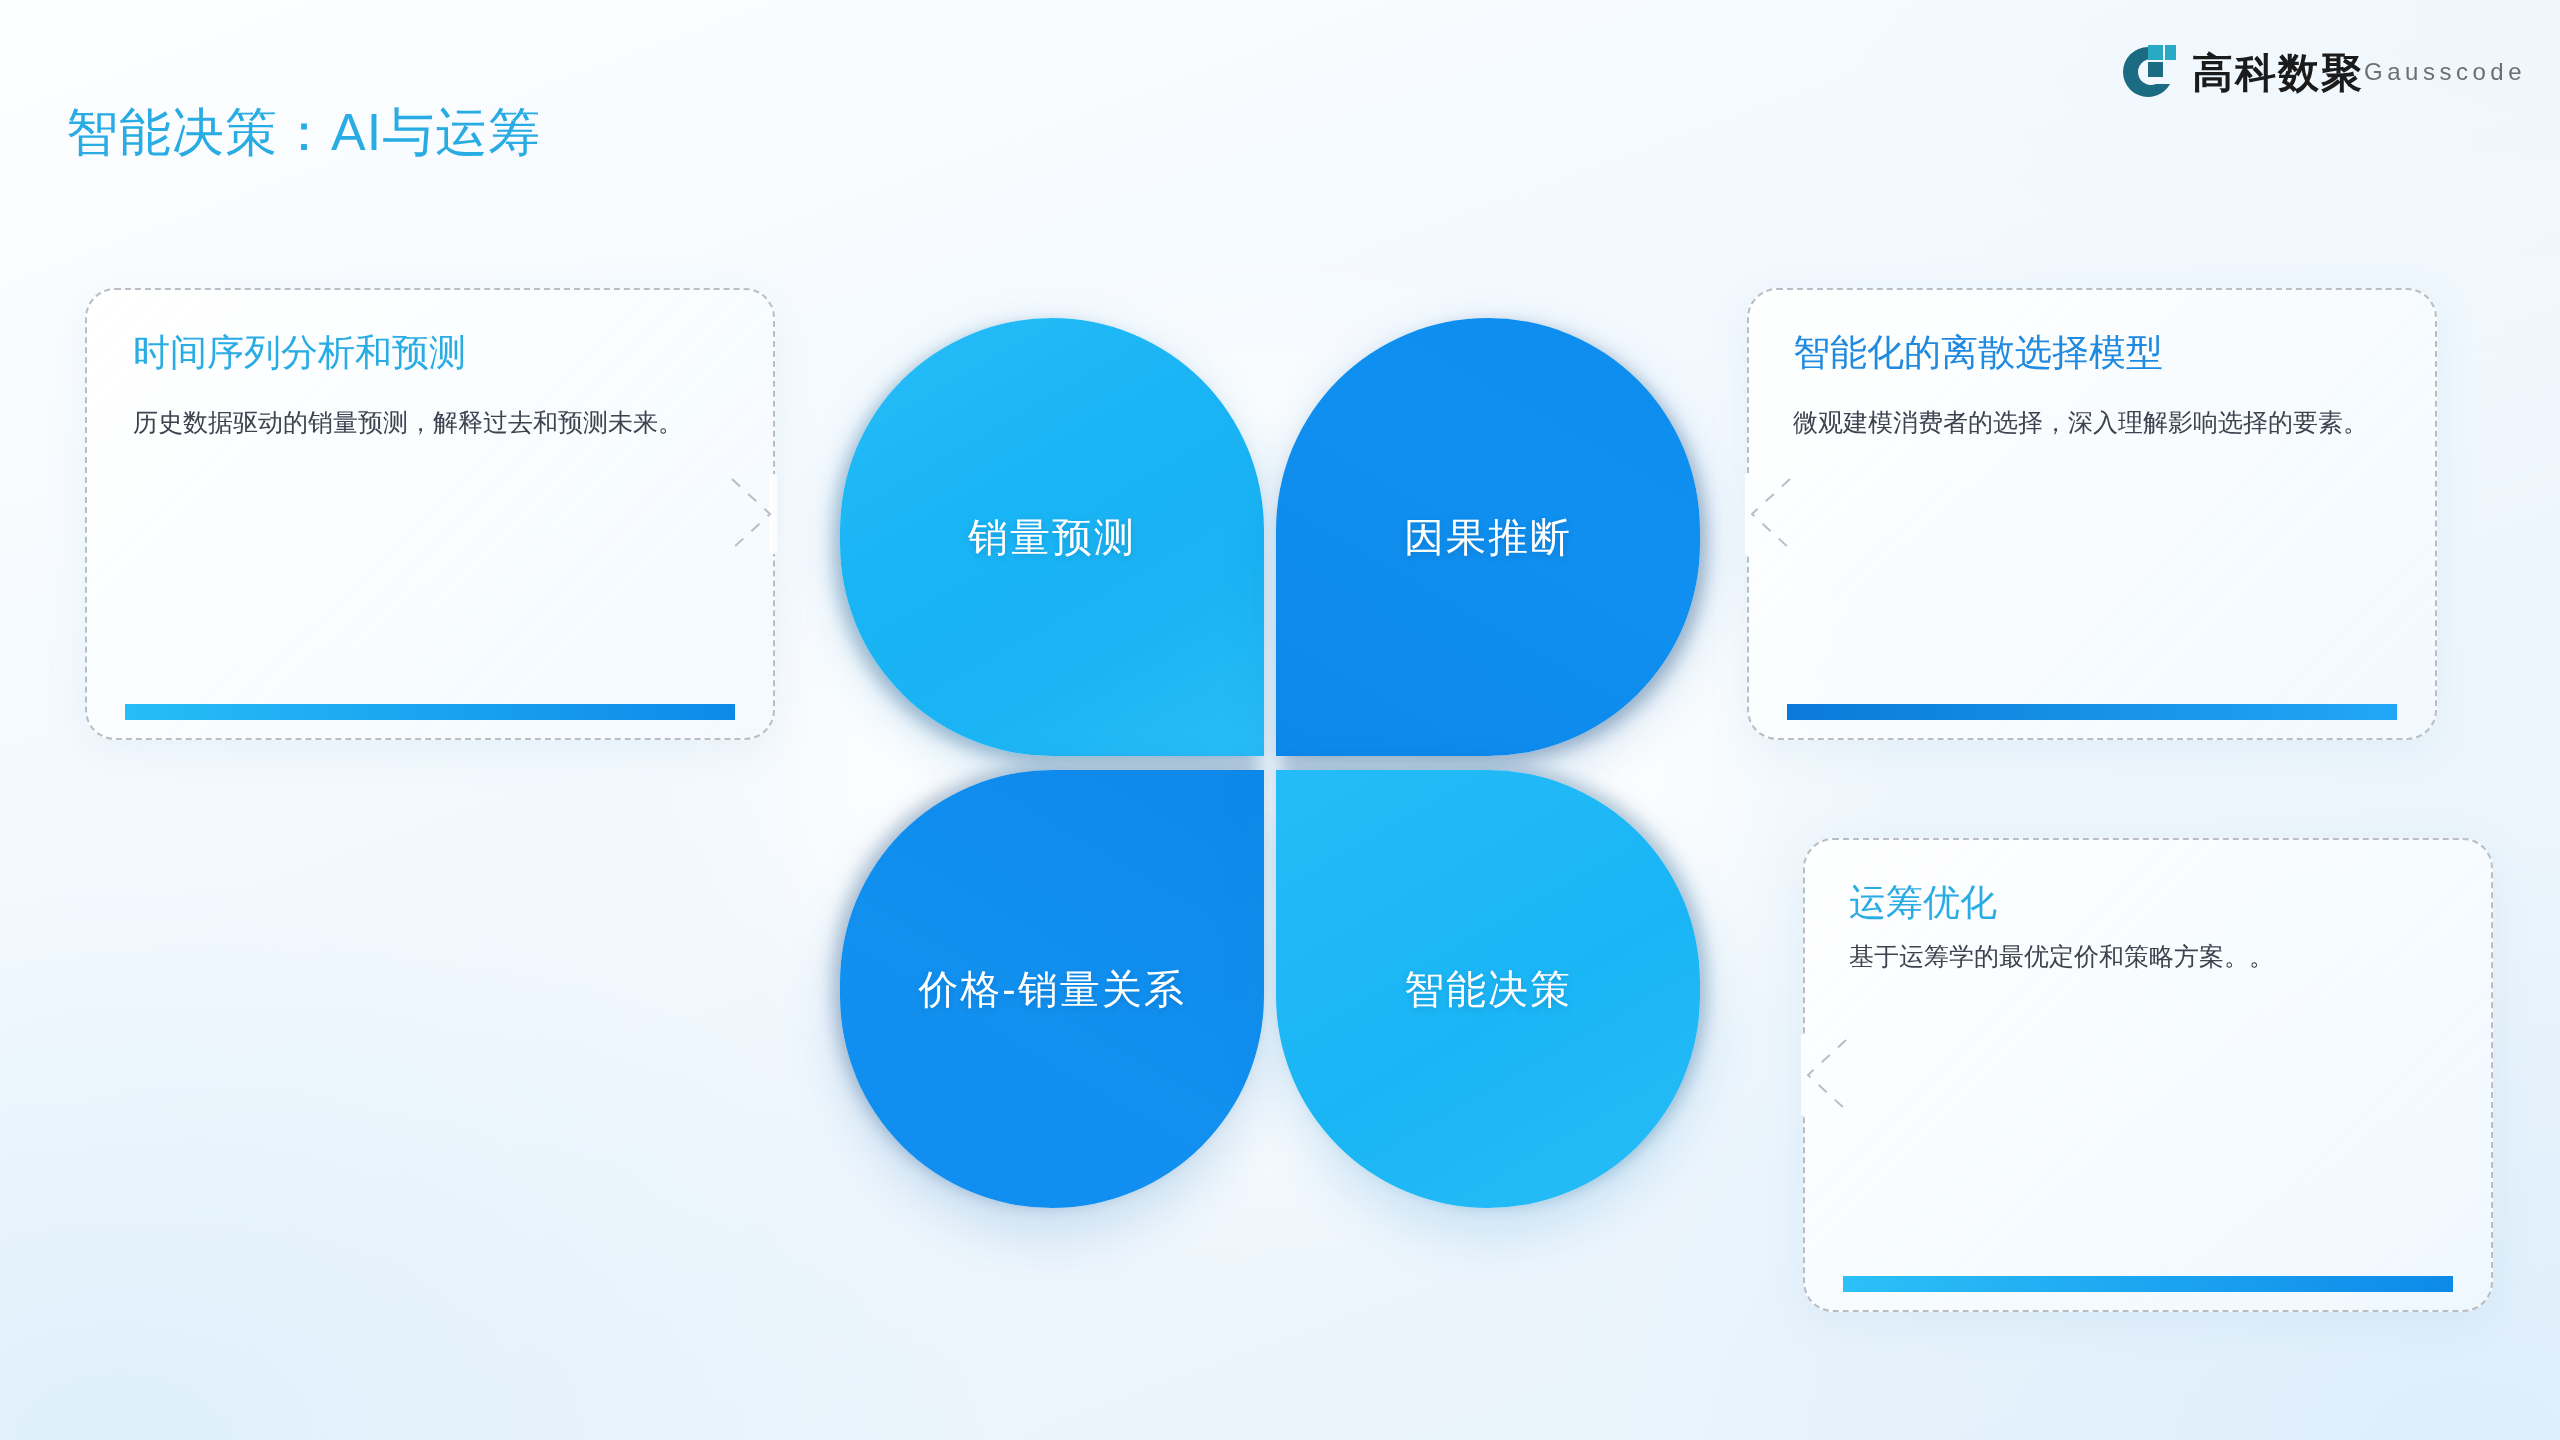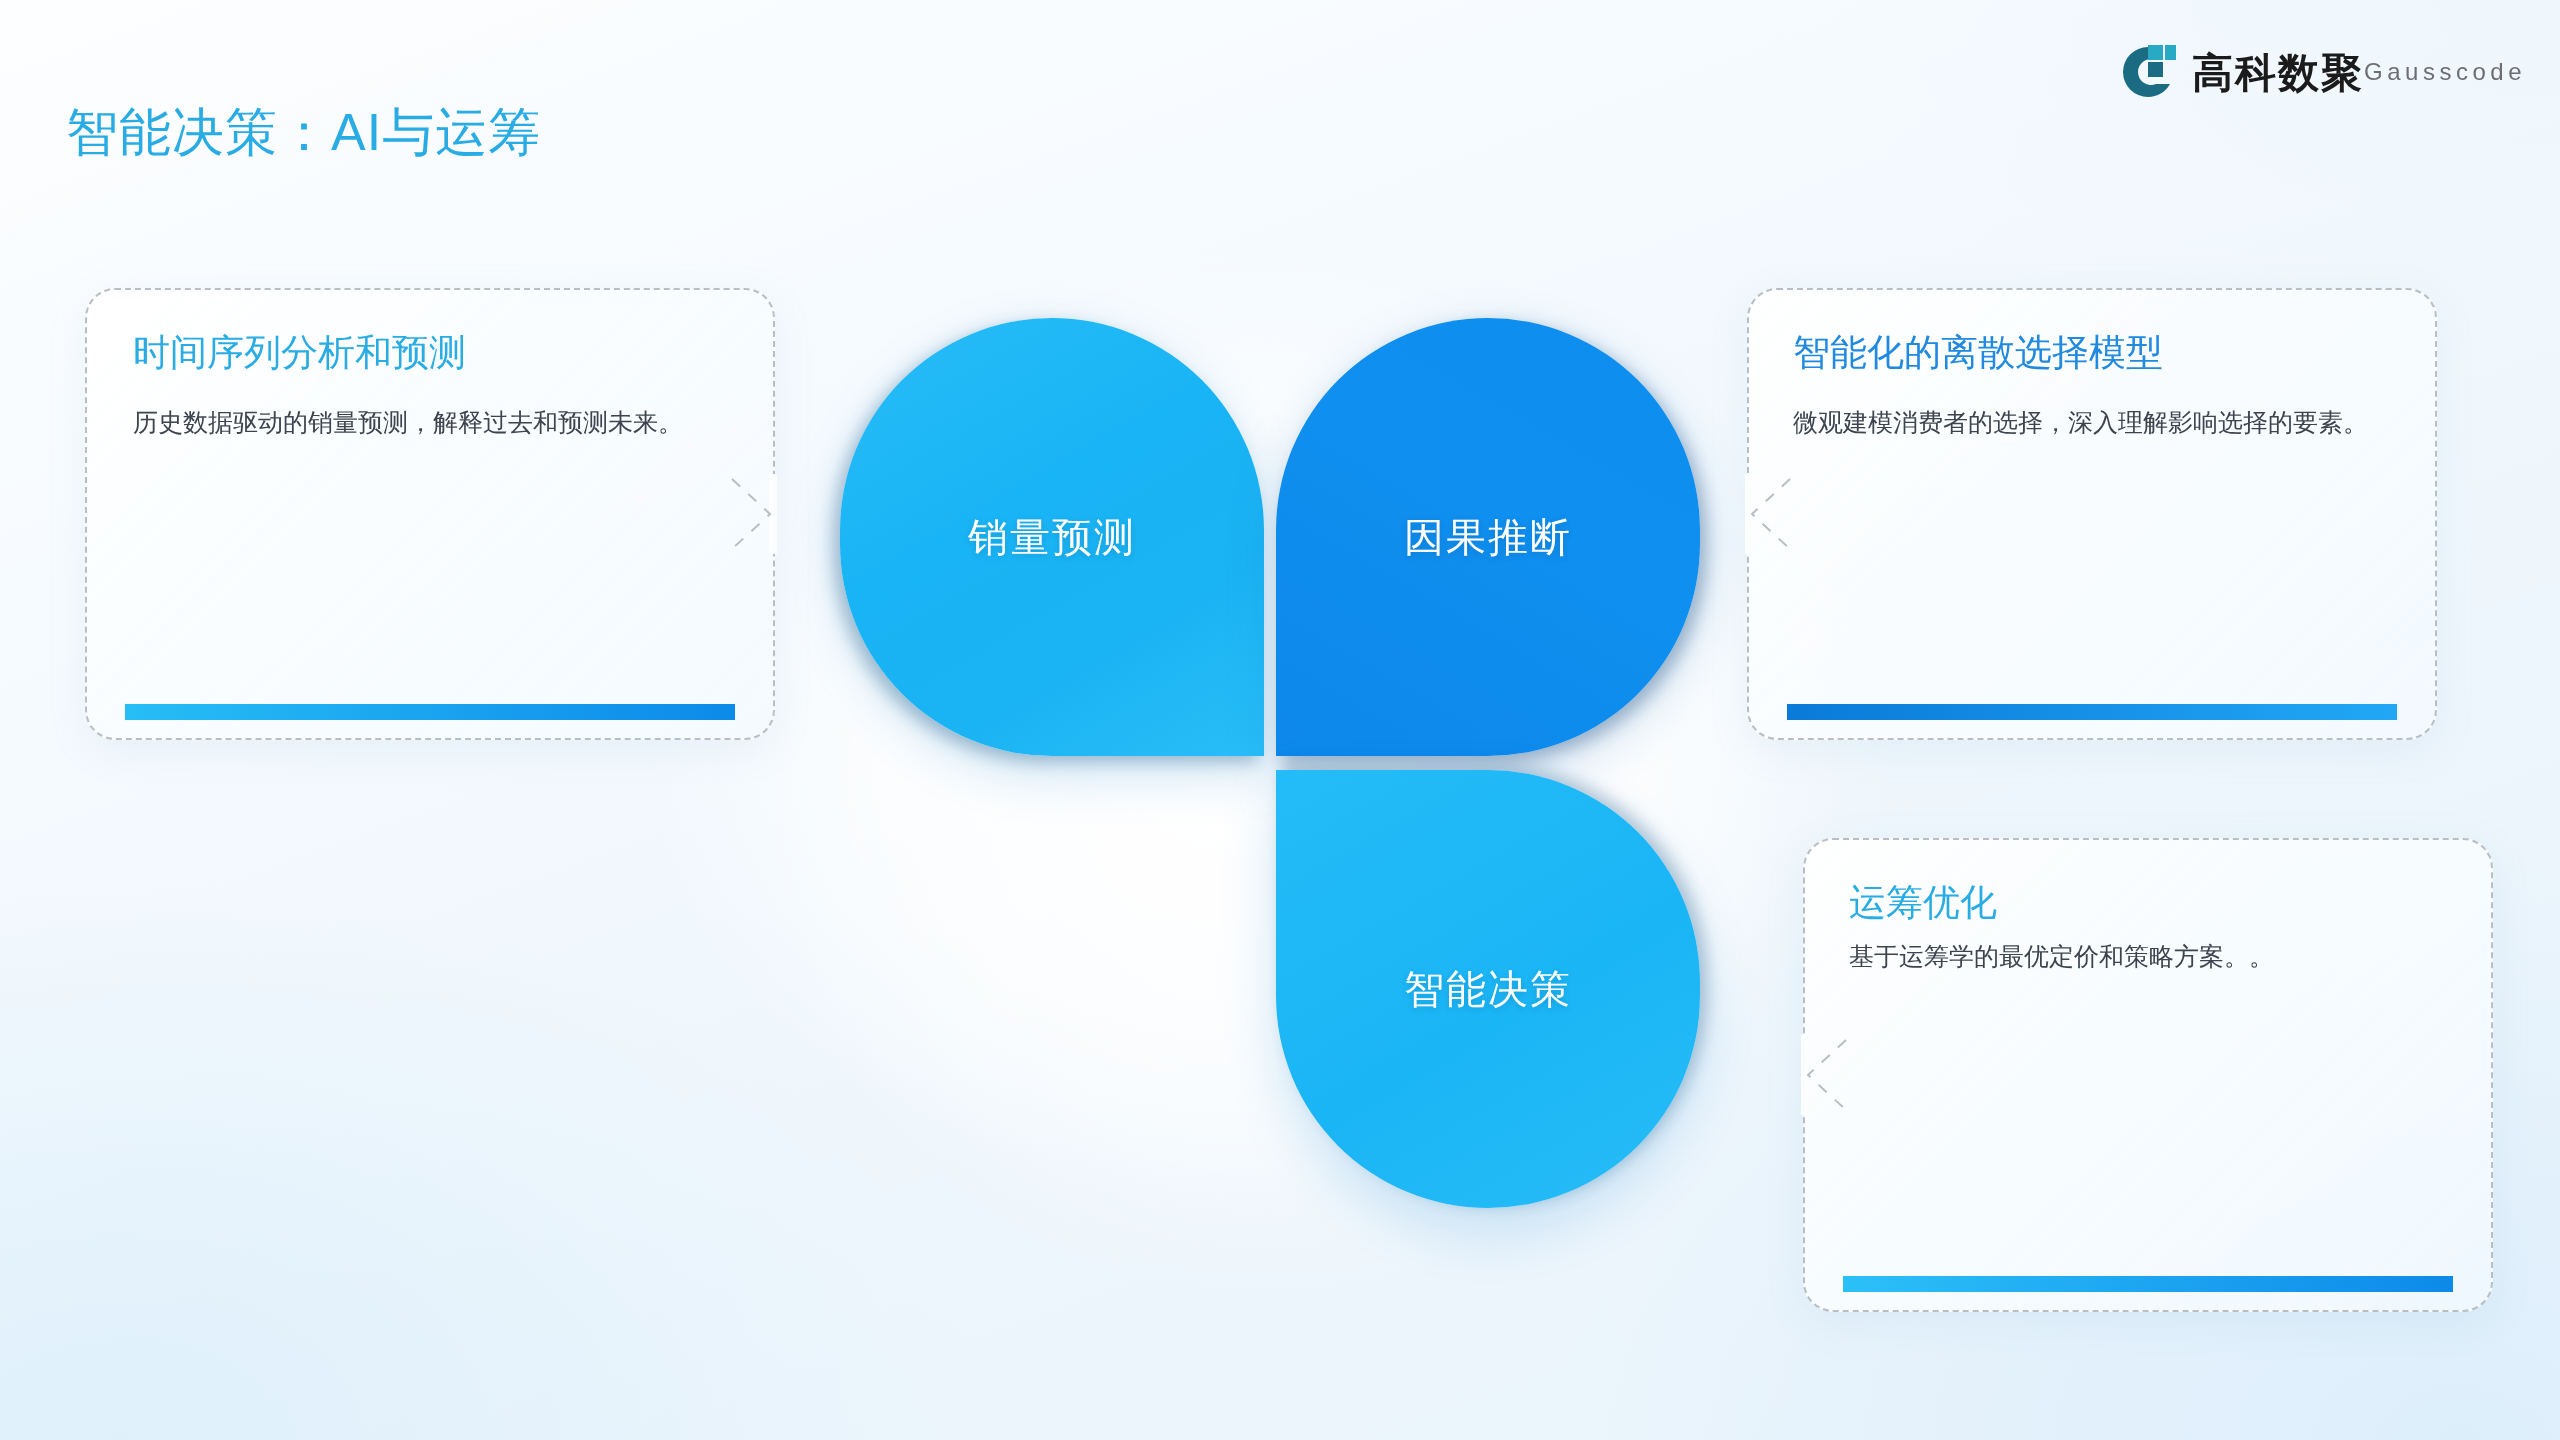--- a/index.html
+++ b/index.html
@@ -224,20 +224,23 @@
 
   <div class="petals">
     <div class="petal-glow"></div>
 
     <div class="petal" id="petal-tl">
       <span class="petal-label">销量预测</span>
     </div>
     <div class="petal" id="petal-tr">
       <span class="petal-label">因果推断</span>
     </div>
+    <div class="petal" id="petal-bl">
+      <span class="petal-label">价格-销量关系</span>
+    </div>
     <div class="petal" id="petal-br">
       <span class="petal-label">智能决策</span>
     </div>
   </div>
 
   <div class="card left" id="card-tl">
     <div class="card-inner">
       <div class="card-title" style="color:#29ace4">时间序列分析和预测</div>
       <div class="card-body" style="top:112px">历史数据驱动的销量预测，解释过去和预测未来。</div>
       <div class="card-bar" style="background:linear-gradient(90deg,#27bdf7,#0d8ae9)"></div>

